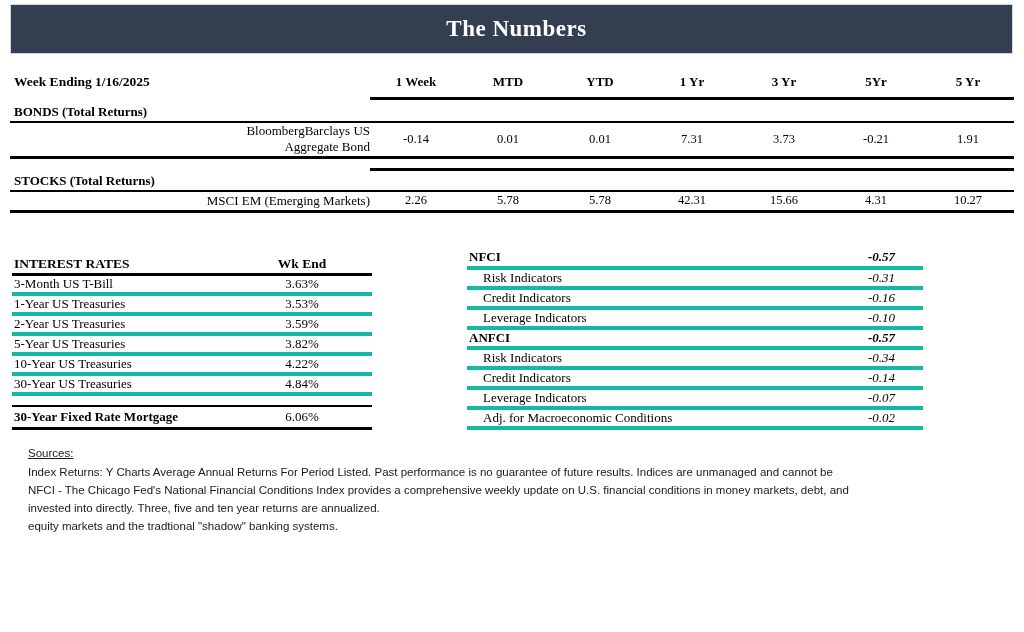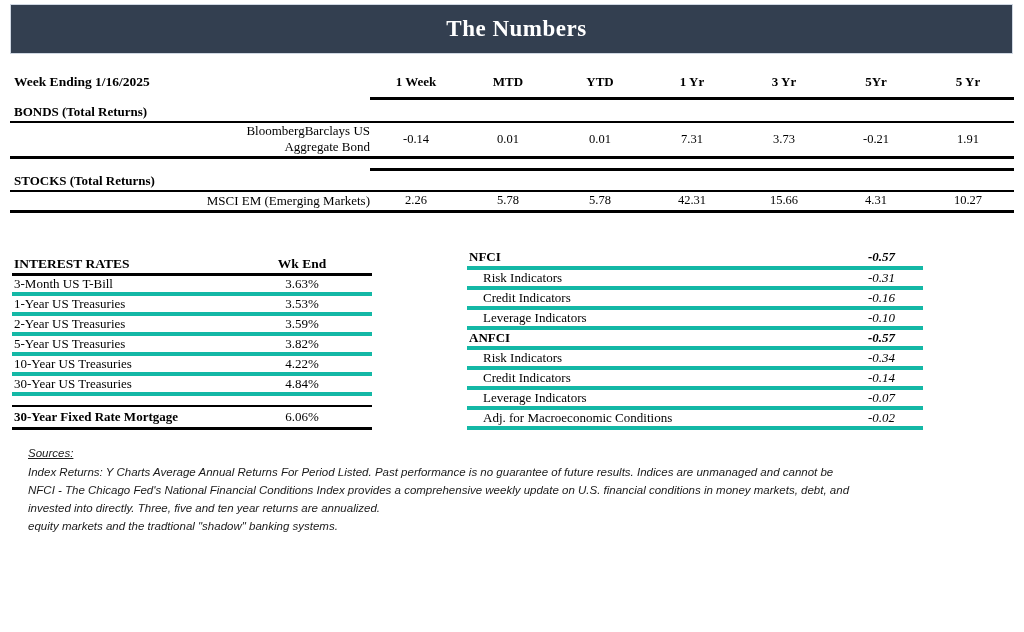--- a/index.html
+++ b/index.html
@@ -115,21 +115,20 @@
   }
   table.nfci td.lab { text-align: left; padding-left: 2px; }
   table.nfci td.lab.indent { padding-left: 16px; }
   table.nfci td.val { text-align: right; padding-right: 28px; font-style: italic; }
   table.nfci tr.bold td { font-weight: bold; }
 
   
   .sources {
     margin: 14px 15px 0 28px;
     font-family: "Liberation Sans", sans-serif;
-    font-style: italic;
     font-size: 11.5px;
     line-height: 18px;
     color: #1a1a1a;
   }
   .sources .src-head { text-decoration: underline; margin-bottom: 1px; }
 </style>
 </head>
 <body>
 
 <div class="title-bar">

